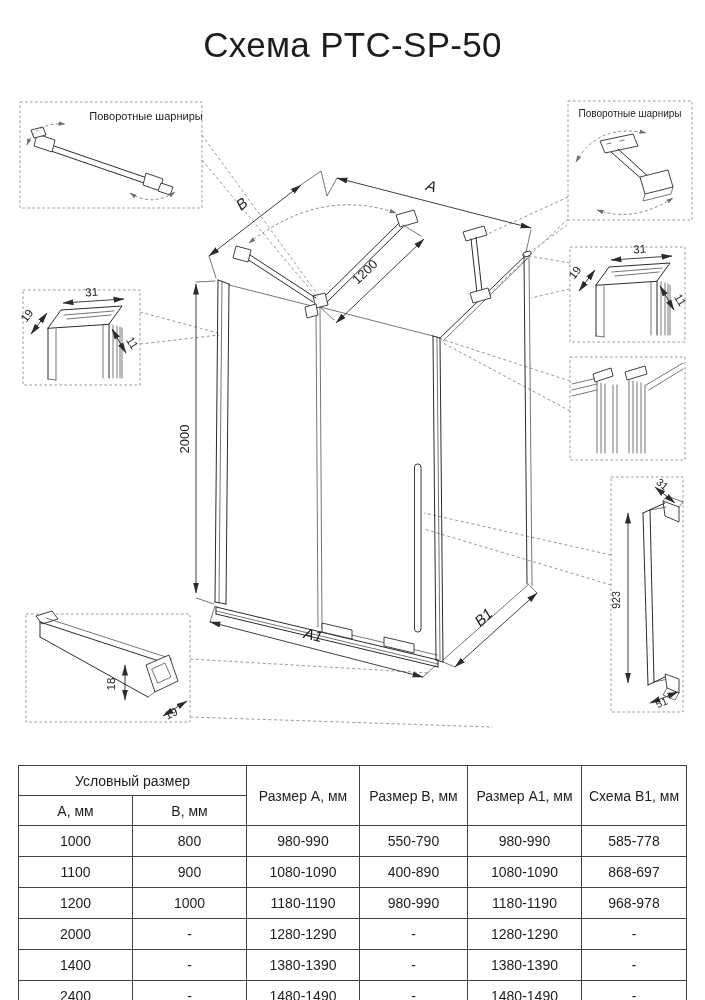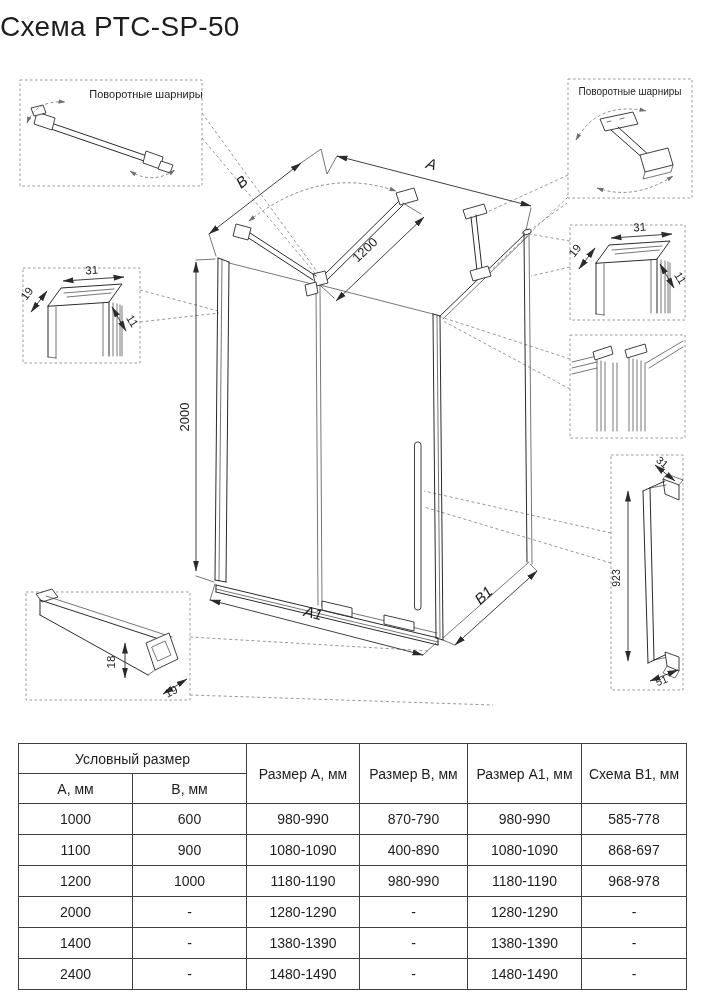--- a/index.html
+++ b/index.html
@@ -1,17 +1,17 @@
 <!DOCTYPE html>
 <html><head>
 <meta charset="utf-8">
 <style>
   html,body { margin:0; padding:0; background:#ffffff; }
   body { width:705px; height:1000px; font-family:"Liberation Sans", sans-serif; color:#1d1d1d; }
-  .title { margin:0; padding:11px 0 0; font-size:28px; font-weight:400; letter-spacing:0.3px; }
+  .title { margin:0; padding:25px 0 0; text-align:center; font-size:35px; font-weight:400; letter-spacing:0.3px; }
   svg.drawing { display:block; margin-top:2px; }
   svg .ln  { fill:none; stroke:#2b2b2b; stroke-width:1; stroke-linecap:round; stroke-linejoin:round; }
   svg .tn  { stroke-width:0.65; }
   svg .wh  { fill:#ffffff; stroke:#2b2b2b; stroke-width:0.9; stroke-linejoin:round; }
   svg .dash{ fill:none; stroke:#8c8c8c; stroke-width:0.9; stroke-dasharray:3 2.6; }
   svg .box { fill:none; stroke:#9a9a9a; stroke-width:1; stroke-dasharray:2.6 2.4; }
   svg .dim { fill:none; stroke:#2b2b2b; stroke-width:0.9; }
   svg .arc { fill:none; stroke:#6f6f6f; stroke-width:0.8; stroke-dasharray:3 2.4; }
   svg text { fill:#1d1d1d; font-family:"Liberation Sans", sans-serif; }
   .num  { font-size:13px; }
@@ -308,23 +308,23 @@
       <th rowspan="2">Схема В1, мм</th>
     </tr>
     <tr>
       <th>А, мм</th>
       <th>В, мм</th>
     </tr>
   </thead>
   <tbody>
     <tr>
       <td>1000</td>
-      <td>600</td>
+      <td>800</td>
       <td>980-990</td>
-      <td>870-790</td>
+      <td>550-790</td>
       <td>980-990</td>
       <td>585-778</td>
     </tr>
     <tr>
       <td>1100</td>
       <td>900</td>
       <td>1080-1090</td>
       <td>400-890</td>
       <td>1080-1090</td>
       <td>868-697</td>

